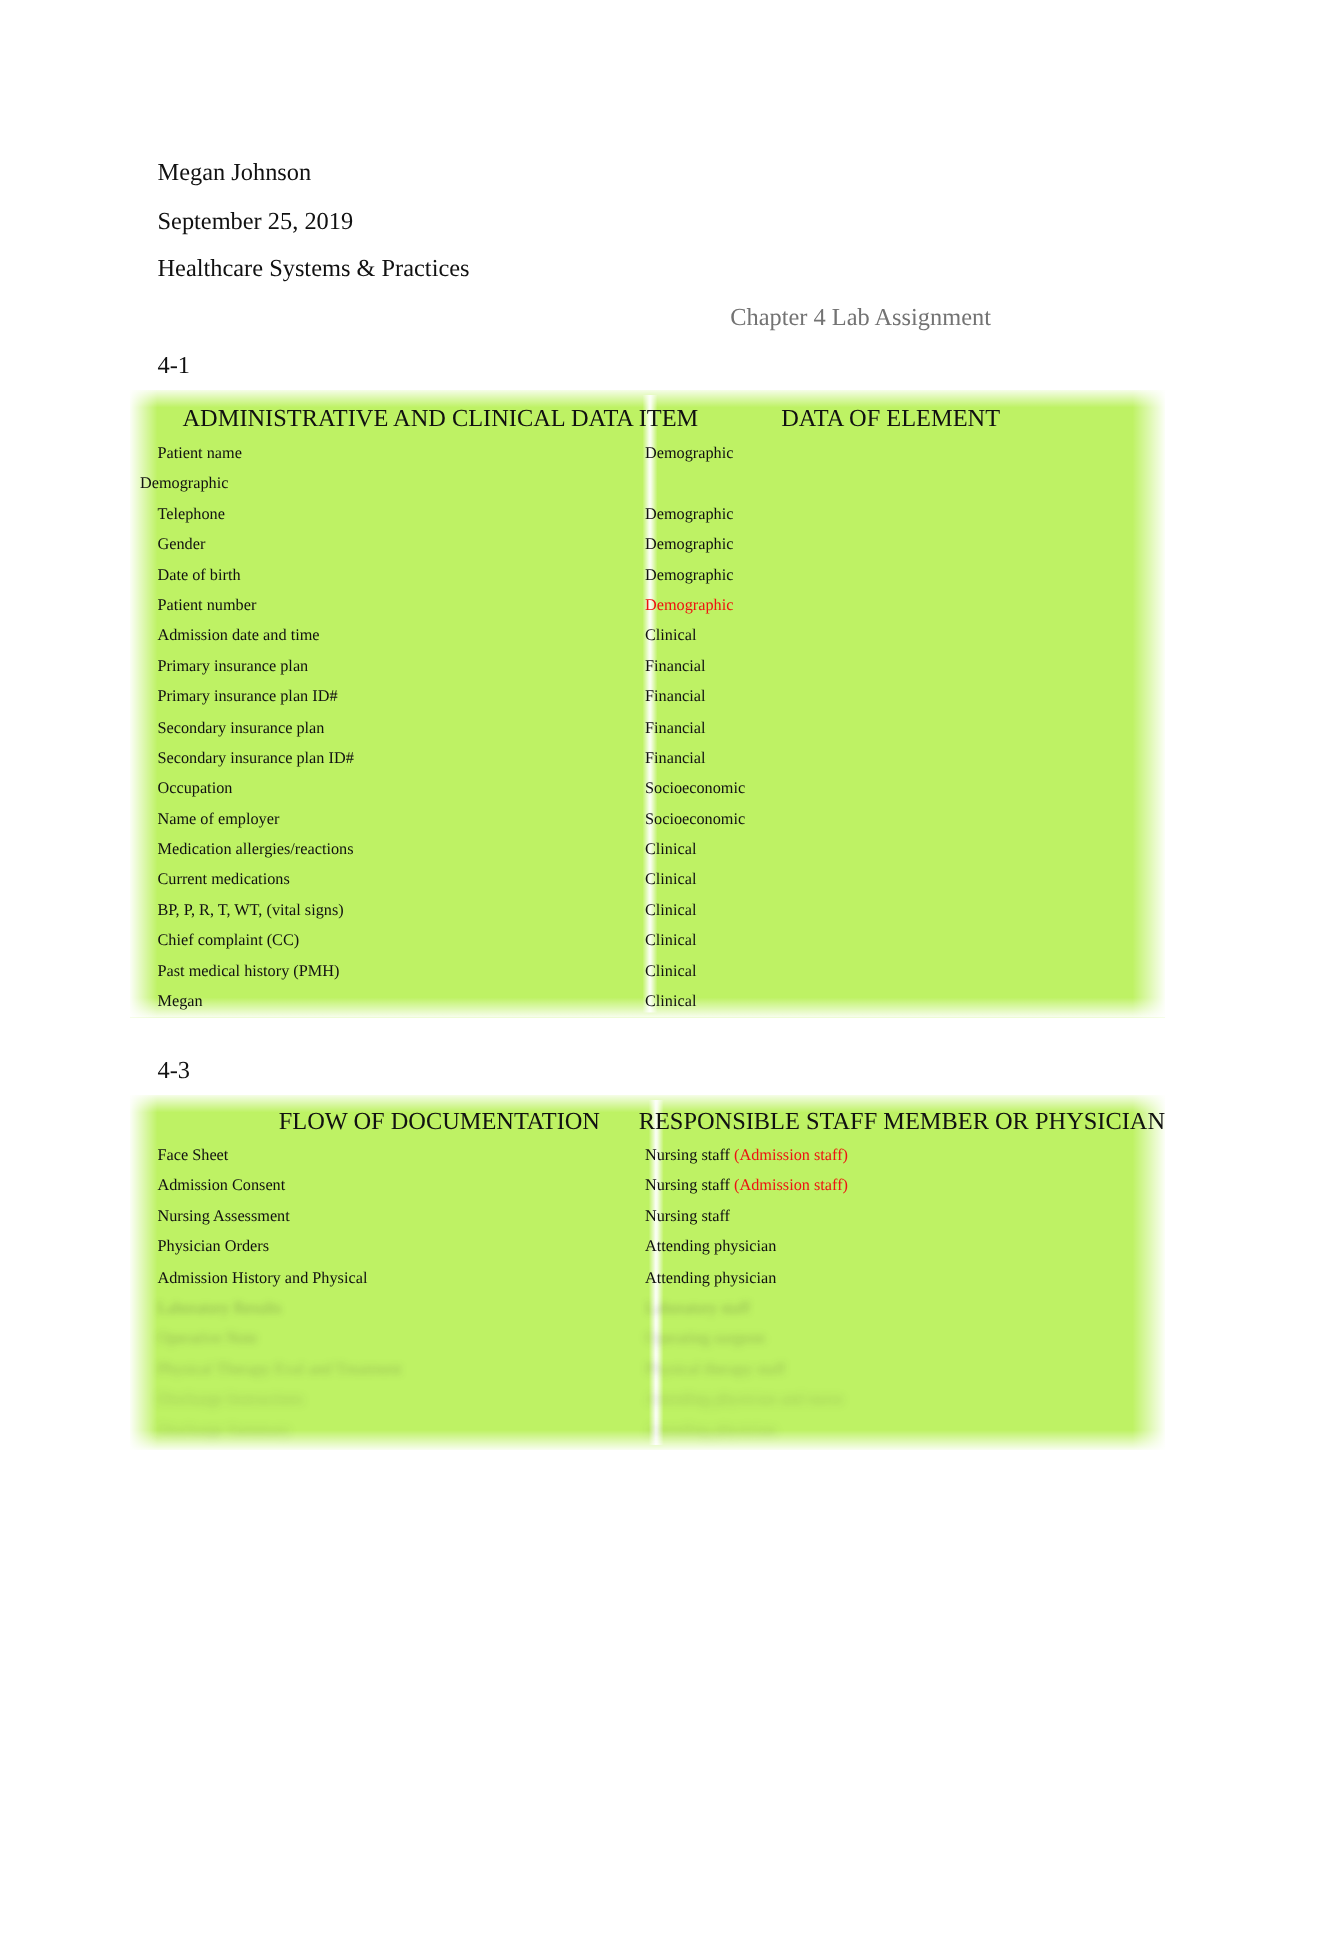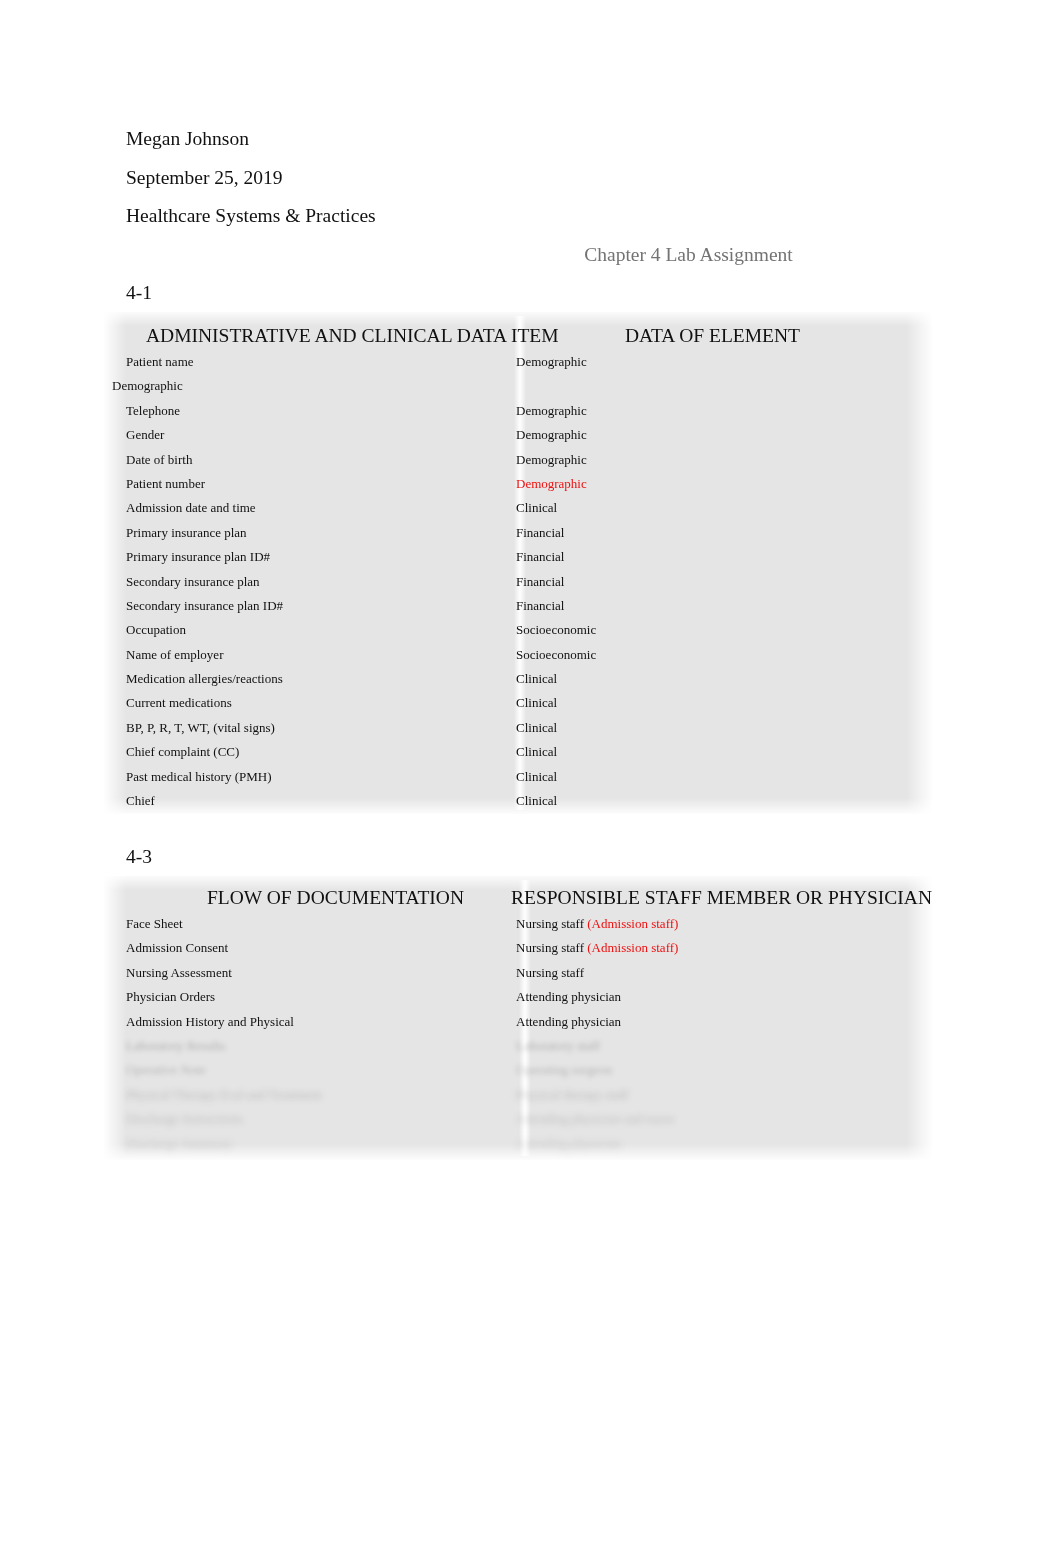--- a/index.html
+++ b/index.html
@@ -51,21 +51,21 @@
     font-size: 19.5px;
     line-height: 24px;
     color: #111;
   }
   #label-4-1 { top: 281px; }
   #label-4-3 { top: 845px; }
 
   
   .tbl {
     position: absolute;
-    background: #e5e5e5;
+    background: #bef264;
     box-sizing: border-box;
   }
   .tbl::before {
     
     content: "";
     position: absolute;
     left: 0; top: 0; right: 0; bottom: 0;
     pointer-events: none;
     background:
       linear-gradient(to right, rgba(255,255,255,0.95) 0px, rgba(255,255,255,0) 22px,
@@ -122,21 +122,21 @@
   .c2 { flex: 1; padding-left: 8px; box-sizing: border-box; }
 
   .hcell {
     font-size: 19.5px;
     line-height: 28px;
     color: #111;
     white-space: pre;
   }
   #table-4-1 .hcell.h1 { width: 404px; padding-left: 42px; box-sizing: border-box; }
   #table-4-1 .hcell.h2 { flex: 1; padding-left: 117px; box-sizing: border-box; }
-  #table-4-3 .hcell.h1 { width: 404px; padding-left: 103px; box-sizing: border-box; }
+  #table-4-3 .hcell.h1 { width: 404px; padding-left: 103px; box-sizing: border-box; text-align: right; }
   #table-4-3 .hcell.h2 { flex: 1; padding-left: 31px; box-sizing: border-box; }
 
   .red { color: #ee1111; }
 
   
   .row.faded .cell {
     color: rgba(40,40,40,0.30);
     filter: blur(2.4px);
   }
   .row.faded.f2 .cell { color: rgba(40,40,40,0.26); filter: blur(2.8px); }
@@ -235,21 +235,21 @@
       </div>
       <div class="row">
         <div class="cell c1">Chief complaint (CC)</div>
         <div class="cell c2">Clinical</div>
       </div>
       <div class="row">
         <div class="cell c1">Past medical history (PMH)</div>
         <div class="cell c2">Clinical</div>
       </div>
       <div class="row">
-        <div class="cell c1">Chief</div>
+        <div class="cell c1">Megan</div>
         <div class="cell c2">Clinical</div>
       </div>
     </div>
   </div>
 
   <div class="section-label" id="label-4-3">4-3</div>
 
   <div class="tbl" id="table-4-3">
     <div class="col-divider"></div>
     <div class="rows">

